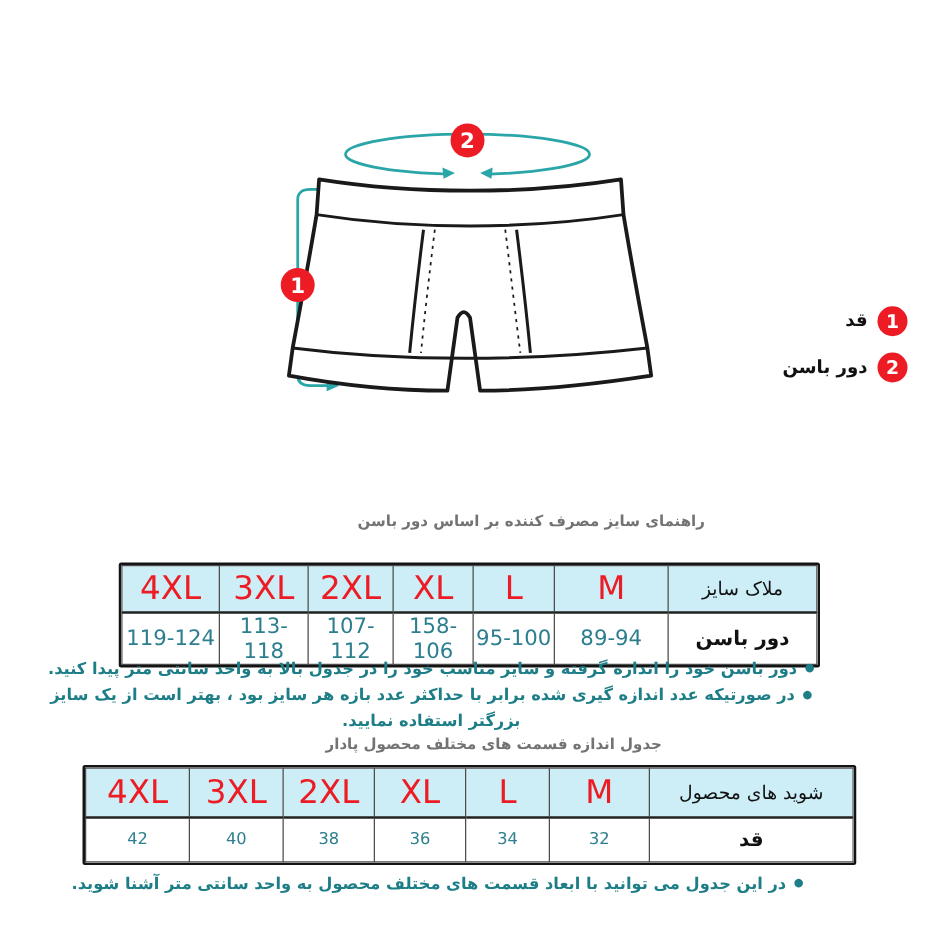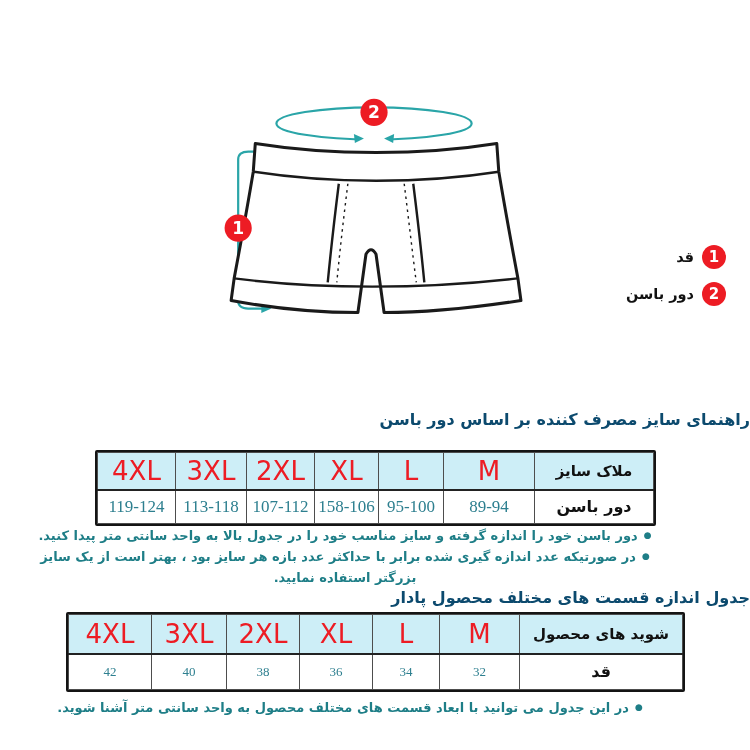--- a/index.html
+++ b/index.html
@@ -26,41 +26,41 @@
   .badge-num{fill:#ffffff;font-size:17px;font-weight:bold;text-anchor:middle;font-family:"DejaVu Sans",sans-serif;}
 
   
   .legend{position:absolute;top:245px;right:24px;display:flex;flex-direction:column;gap:13px;}
   .legend-row{display:flex;flex-direction:row-reverse;align-items:center;gap:8px;}
   .legend-badge{width:24px;height:24px;border-radius:50%;background:var(--accent_red);
     color:#fff;font-size:15px;font-weight:bold;display:flex;align-items:center;justify-content:center;}
   .legend-label{font-size:14.5px;font-weight:bold;color:#111;direction:rtl;}
 
   
-  .sec-title{position:absolute;text-align:right;direction:rtl;font-size:16px;font-weight:bold;color:#0c4a6e;}
+  .sec-title{position:absolute;text-align:center;direction:rtl;font-size:12px;font-weight:bold;color:#737373;}
   .title-1{top:410px;left:100px;right:0;}
   .title-2{top:588px;left:40px;right:0;}
   .notes{position:absolute;direction:rtl;text-align:center;color:var(--note_teal);
     font-size:13px;font-weight:bold;line-height:20px;}
   .notes-1{top:526px;right:80px;left:20px;}
   .notes-2{top:698px;right:86px;left:36px;}
   .note-line::before{content:"●";font-size:9px;margin-left:6px;position:relative;top:-2px;}
 
   
   .tbl-wrap{position:absolute;border:2.5px solid #141414;border-radius:2px;overflow:hidden;background:#fff;}
   .tbl-1{left:95px;top:450px;}
   .tbl-2{left:66px;top:612px;}
   table{border-collapse:collapse;table-layout:fixed;}
   .tbl-1 table{width:556px;}
   .tbl-2 table{width:614px;}
   td,th{border:1.6px solid var(--table_border);text-align:center;vertical-align:middle;padding:0;}
   tr.hrow th{background:var(--table_header_bg);border-bottom:2.2px solid #222;}
   th.size{color:var(--accent_red);font-size:26px;font-weight:500;}
-  th.hlabel{color:#111;font-size:15px;font-weight:bold;direction:rtl;}
-  td.val{color:var(--value_teal);font-size:17px;font-weight:500;background:#fff;font-family:Liberation Serif, serif;}
+  th.hlabel{color:#111;font-size:15px;font-weight:normal;direction:rtl;}
+  td.val{color:var(--value_teal);font-size:17px;font-weight:500;background:#fff;}
   .tbl-2 td.val{font-size:13px;}
   td.rlabel{color:#111;font-size:16px;font-weight:bold;direction:rtl;background:#fff;}
   .tbl-1 tr.hrow{height:37px;} .tbl-1 tr.drow{height:34px;}
   .tbl-2 tr.hrow{height:39px;} .tbl-2 tr.drow{height:36px;}
 </style>
 </head>
 <body>
 
 <div class="canvas">
 

